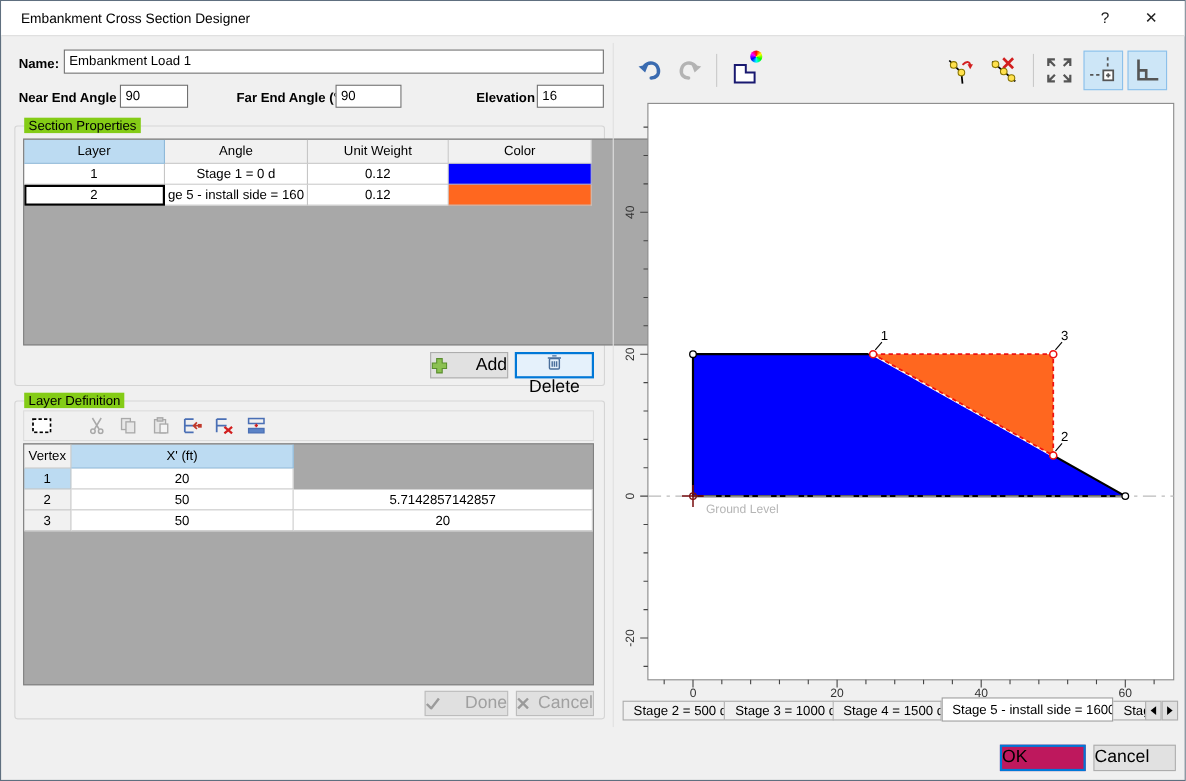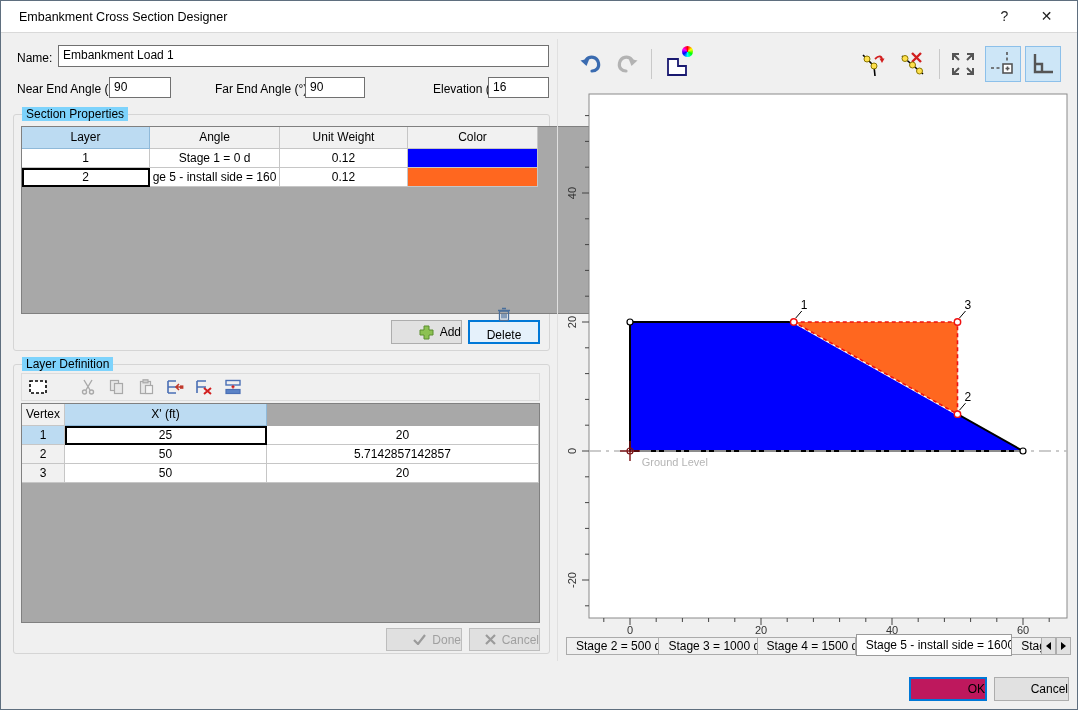--- a/index.html
+++ b/index.html
@@ -7,41 +7,41 @@
   .window { position:relative; width:1078px; height:710px; background:#f0f0f0; border:1px solid #5f6f7f; overflow:hidden; }
 
   
   .titlebar { position:absolute; left:0; top:0; width:100%; height:32px; background:#ffffff; border-bottom:1px solid #d9d9d9; }
   .titlebar .title { position:absolute; left:18px; top:0; line-height:32px; font-size:12.5px; }
   .cap-btn { position:absolute; top:0; width:45px; height:31px; text-align:center; line-height:31px; font-size:14px; color:#222; cursor:default; }
   .cap-help { right:50px; }
   .cap-close { right:8px; }
 
   
-  .lbl { position:absolute; height:16px; line-height:16px; white-space:nowrap; }
+  .lbl { position:absolute; height:16px; line-height:16px; white-space:nowrap;font-weight:bold; }
   .tbox { position:absolute; background:#fff; border:1px solid #707070; padding:0 4px; line-height:19px; font-size:12px; white-space:nowrap; overflow:hidden; }
 
   
   .groupbox { position:absolute; border:1px solid #d5d5d5; border-radius:3px; }
-  .groupbox > .gtitle { position:absolute; top:-8px; left:8px; background:#7dd3fc; padding:0 4px; }
+  .groupbox > .gtitle { position:absolute; top:-8px; left:8px; background:#84cc16; padding:0 4px; }
 
   
   .tbl { position:absolute; background:#a8a8a8; border:1px solid #808080; overflow:hidden; }
   .tr { display:grid; }
   .th, .td { border-right:1px solid #c6c6c6; border-bottom:1px solid #c6c6c6; text-align:center; overflow:hidden; white-space:nowrap; background:#fff; }
   .th { background:#f1f1f1; line-height:21px; }
   .th.sel { background:#bcdbf2; border-right:1px solid #8fb9d9; border-bottom:1px solid #8fb9d9; }
   .td { line-height:18px; }
   .td.rowhead { background:#f1f1f1; }
   .td.rowhead.sel { background:#bcdbf2; }
   .td.cur { outline:2px solid #000; outline-offset:-2px; }
   .td.swatch { border-bottom:1px solid #c6c6c6; }
 
   
-  .btn { position:absolute; display:flex; align-items:center; justify-content:flex-end; gap:6px; background:#e1e1e1; border:1px solid #adadad; font-size:12px; cursor:default; }
+  .btn { position:absolute; display:flex; align-items:center; justify-content:space-between; gap:6px; background:#e1e1e1; border:1px solid #adadad; font-size:16px; cursor:default; }
   .btn.focus { border:2px solid #0078d7; background:#e5f1fb; }
   .btn.disabled { background:#e0e0e0; border:1px solid #bdbdbd; color:#a0a0a0; }
   .btn svg { display:block; }
 
   
   .gridbar { position:absolute; background:#f0f0f0; border:1px solid #dcdcdc; display:flex; align-items:center; gap:7px; padding:0 5px; }
   .tool { width:22px; height:22px; display:flex; align-items:center; justify-content:center; }
 
   
   .rt-tool { position:absolute; width:32px; height:32px; display:flex; align-items:center; justify-content:center; }
@@ -202,21 +202,20 @@
     </span>
   </div>
 
   <div class="tbl" style="left:20px;top:402px;width:519px;height:220px;">
     <div class="tr" style="grid-template-columns:43px 202px 272px;">
       <div class="th">Vertex</div>
       <div class="th sel">X' (ft)</div>
     </div>
     <div class="tr" style="grid-template-columns:43px 202px 272px;">
       <div class="td rowhead sel">1</div>
-      <div class="td cur">25</div>
       <div class="td">20</div>
     </div>
     <div class="tr" style="grid-template-columns:43px 202px 272px;">
       <div class="td rowhead">2</div>
       <div class="td">50</div>
       <div class="td">5.7142857142857</div>
     </div>
     <div class="tr" style="grid-template-columns:43px 202px 272px;">
       <div class="td rowhead">3</div>
       <div class="td">50</div>

